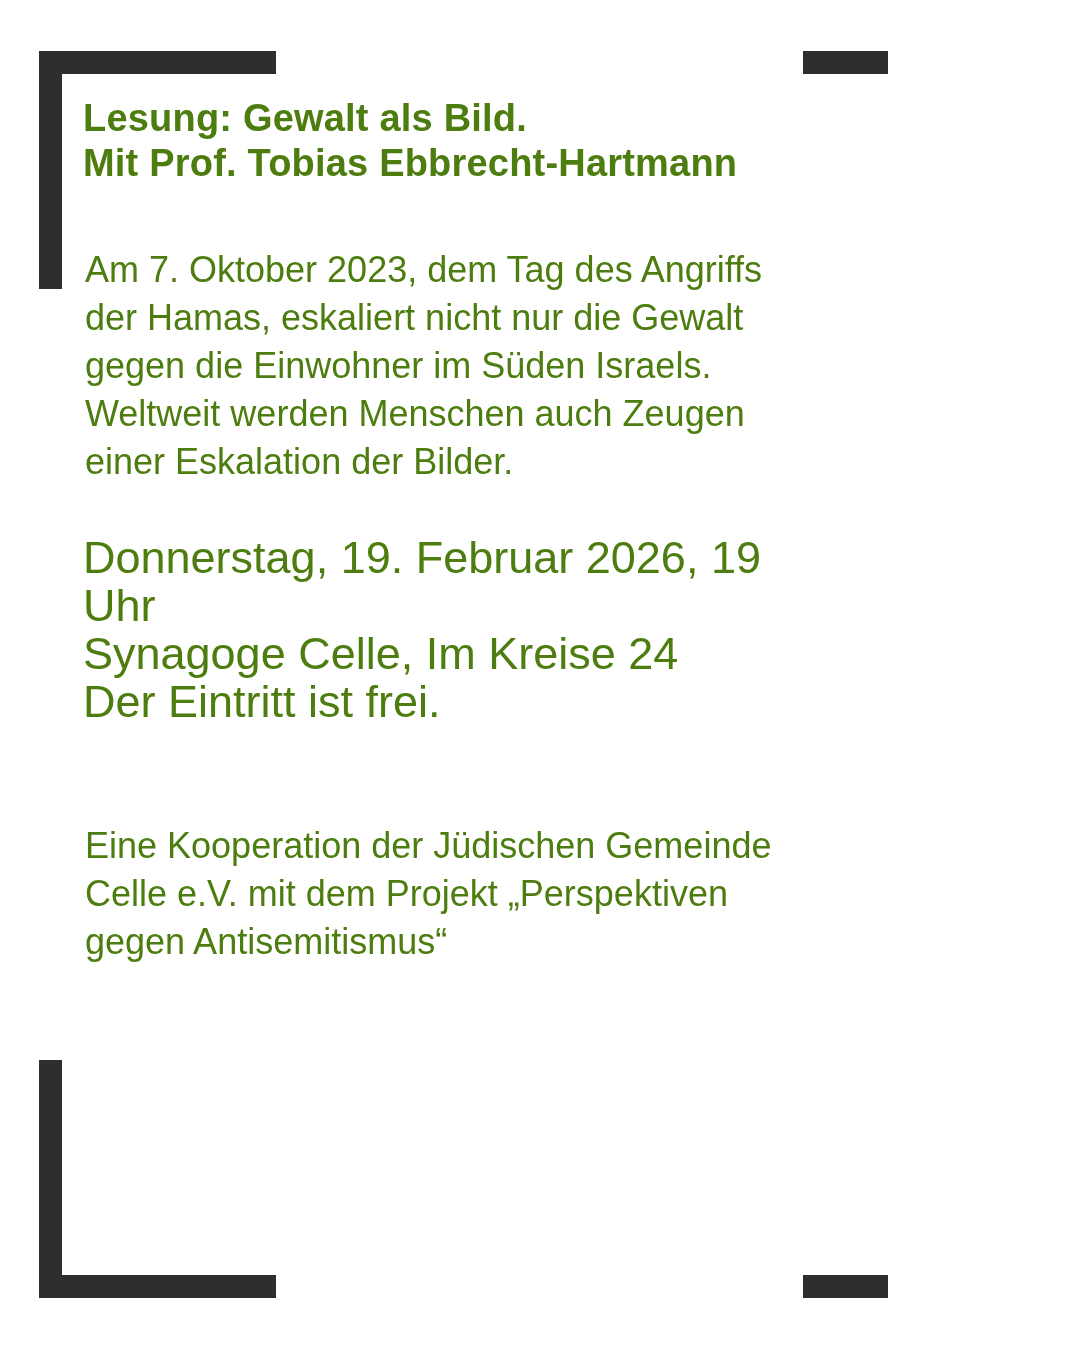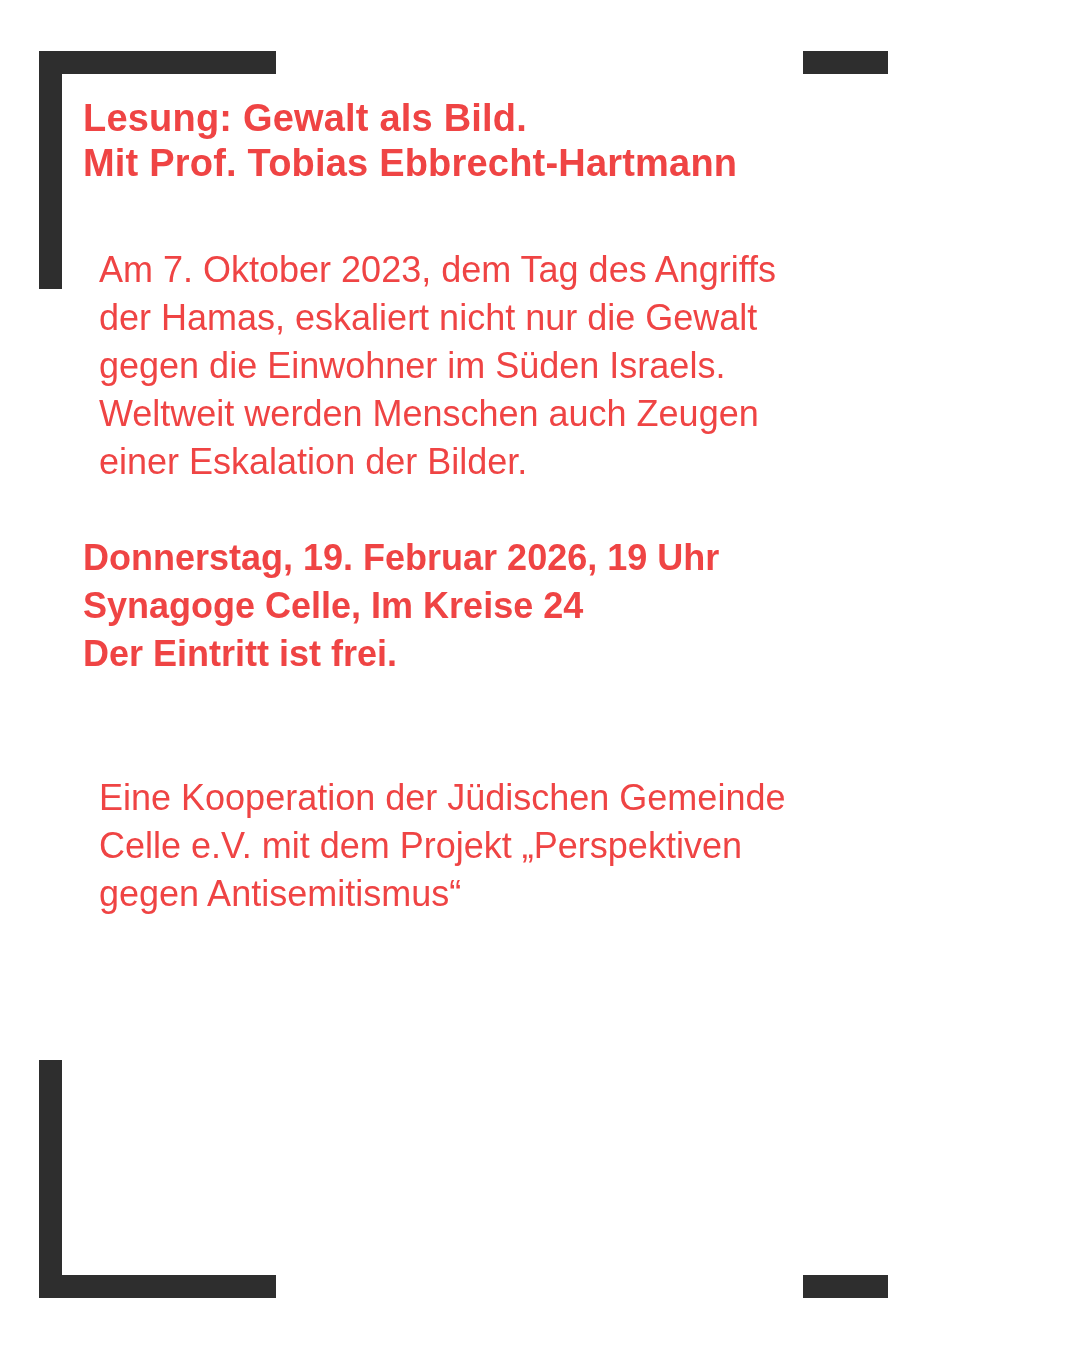--- a/index.html
+++ b/index.html
@@ -7,21 +7,21 @@
     padding: 0;
     background: #ffffff;
   }
   .poster {
     position: relative;
     width: 888px;
     height: 1350px;
     background: #ffffff;
     overflow: hidden;
     font-family: "Liberation Sans", "DejaVu Sans", sans-serif;
-    color: #ef4444;
+    color: #4d7c0f;
   }
   
   .bracket {
     position: absolute;
     box-sizing: border-box;
     width: 237px;
     height: 238px;
   }
   .bracket.tl {
     left: 39px;
@@ -60,28 +60,28 @@
     font-weight: 700;
     letter-spacing: 0.2px;
     white-space: pre-line;
     margin: 0;
   }
   .para {
     font-size: 36px;
     line-height: 48px;
     font-weight: 400;
     white-space: pre-line;
-    margin: 16px;
+    margin: 2px;
   }
   .para-1 { margin-top: 60px; }
   .para-2 { margin-top: 50px; }
   .event-details {
-    font-size: 36px;
+    font-size: 45px;
     line-height: 48px;
-    font-weight: 700;
+    font-weight: 400;
     white-space: pre-line;
     margin: 48px 0 0 0;
   }
   .footer-para { margin-top: 96px; }
 </style>
 </head>
 <body>
 
 <div class="poster">
 

